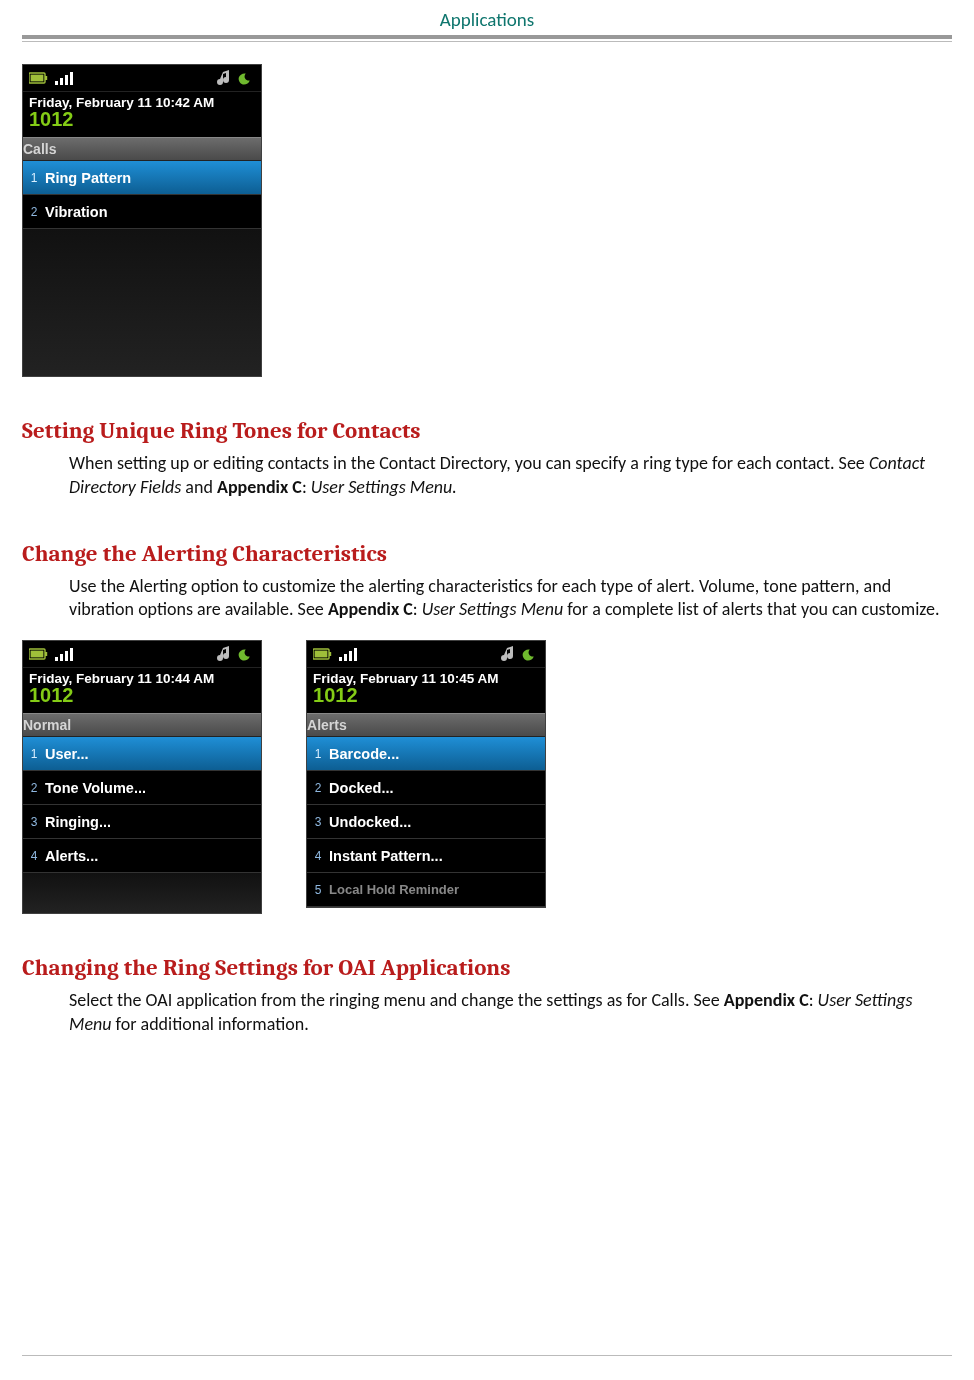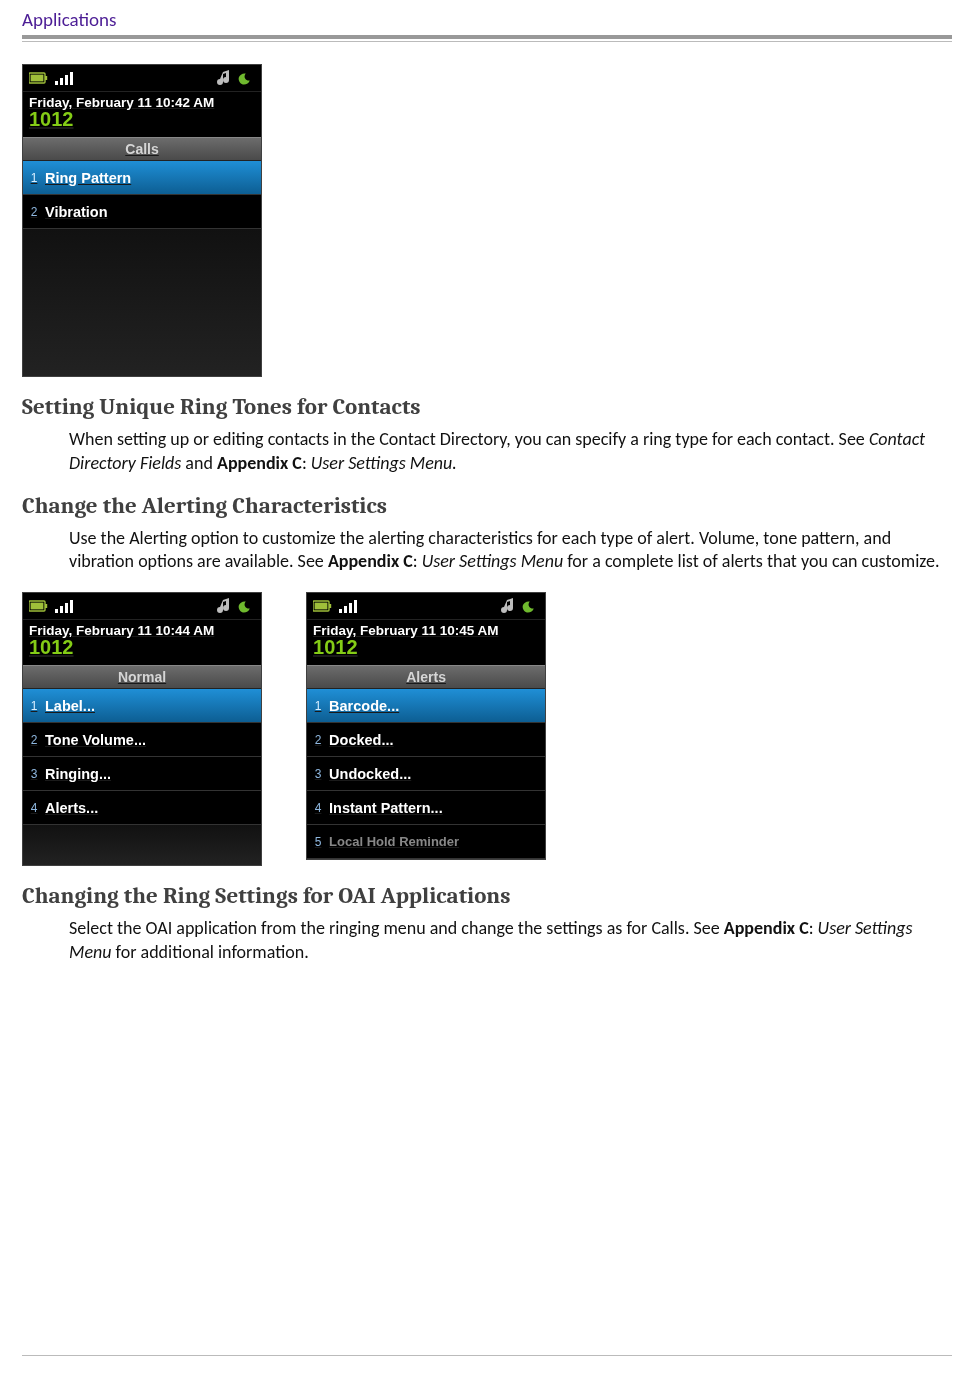--- a/index.html
+++ b/index.html
@@ -7,23 +7,23 @@
     font-family: Calibri, "Segoe UI", Arial, sans-serif;
     font-size: 18px;
     color: #1a1a1a;
     background: #fff;
     width: 974px;
     height: 1380px;
     position: relative;
     padding: 0 22px;
   }
   .header-label {
-    text-align: left;
+    text-align: center;
     font-size: 19px;
-    color: #4c1d95;
+    color: #0f766e;
     padding: 8px 0 4px 0;
   }
   .topbar {
     border: 0;
     border-top: 4px solid #999;
     margin-bottom: 2px;
   }
   .thinbar {
     border: 0;
     border-top: 1px solid #bbb;
@@ -32,21 +32,20 @@
 
   
   .phone {
     width: 240px;
     border: 1px solid #404040;
     background: #000;
     display: inline-block;
     vertical-align: top;
     font-family: "Helvetica Neue", Arial, sans-serif;
     margin-right: 40px;
-    text-decoration: underline;
   }
   .phone-statusbar {
     height: 26px;
     background: #000;
     display: flex;
     align-items: center;
     justify-content: space-between;
     padding: 0 6px;
   }
   .status-left, .status-right { display: flex; align-items: center; gap: 6px; }
@@ -63,21 +62,21 @@
   .phone-ext {
     color: #84cc16;
     font-weight: bold;
     font-size: 20px;
     text-align: left;
     margin-top: -2px;
   }
   .phone-sectionhdr {
     background: linear-gradient(#6c6c6c,#4a4a4a);
     color: #d5d5d5;
-    text-align: center;
+    text-align: left;
     font-weight: bold;
     font-size: 14px;
     padding: 3px 0;
     border-top: 1px solid #888;
     border-bottom: 1px solid #222;
   }
   .phone-list { background: #000; }
   .phone-row {
     display: flex;
     align-items: center;
@@ -101,25 +100,25 @@
     font-size: 14.5px;
   }
   .phone-row.dim .label { color: #888; font-size: 13px; }
   .phone-filler { background: linear-gradient(#111,#222); }
 
   
   .ic { display: inline-flex; }
 
   
   h3.sect {
-    color: #404040;
+    color: #b91c1c;
     font-family: Cambria, Georgia, serif;
     font-size: 23px;
     font-weight: bold;
-    margin: 16px 0 8px 0;
+    margin: 40px 0 8px 0;
   }
   p.body {
     font-size: 18px;
     line-height: 1.32;
     margin-bottom: 6px;
     color: #111;
     margin-left: 47px;
   }
   .italic { font-style: italic; }
   .bold { font-weight: bold; }
@@ -240,21 +239,21 @@
               <path d="M3 12 C1 10 1 6 3 4 C5 2 9 2 11 4 C9 5 8 6 8 8 C8 10 9 11 11 12 C9 14 5 14 3 12 Z" fill="#6fb92e" transform="rotate(-30 9 8)"></path>
             </svg>
           </span>
         </span>
       </div><div class="phone-datebar">
         <div class="phone-date">Friday, February 11 10:44 AM</div>
         <div class="phone-ext">1012</div>
       </div><div class="phone-sectionhdr">Normal</div><div class="phone-list">
         <div class="phone-row selected">
           <span class="num">1</span>
-          <span class="label">Label...</span>
+          <span class="label">User...</span>
         </div>
         <div class="phone-row">
           <span class="num">2</span>
           <span class="label">Tone Volume...</span>
         </div>
         <div class="phone-row">
           <span class="num">3</span>
           <span class="label">Ringing...</span>
         </div>
         <div class="phone-row">

